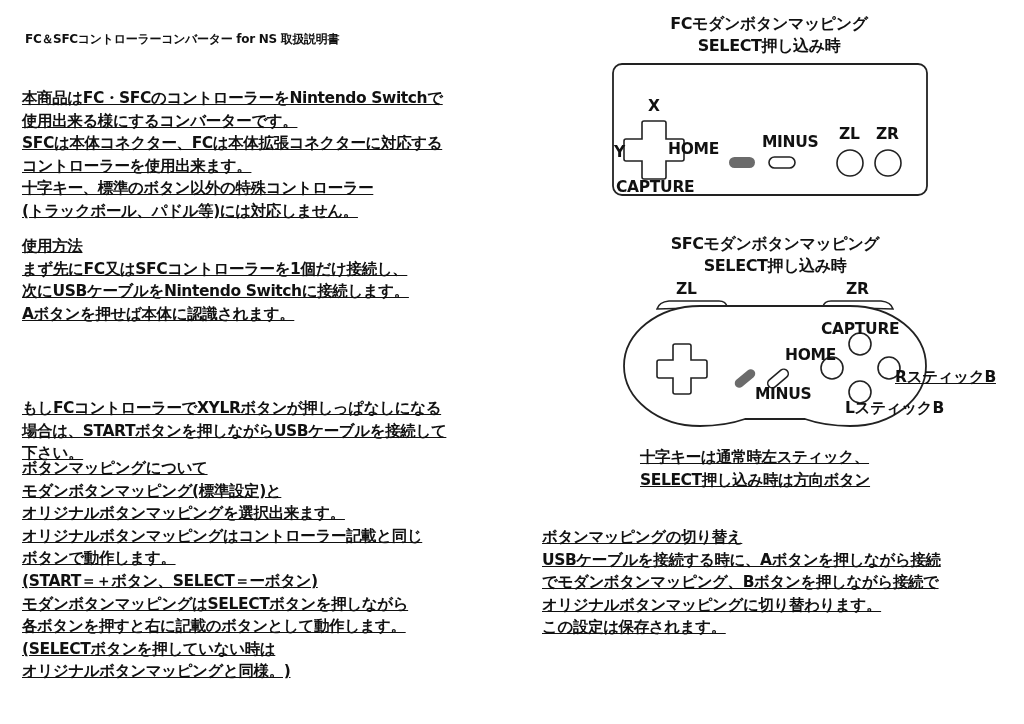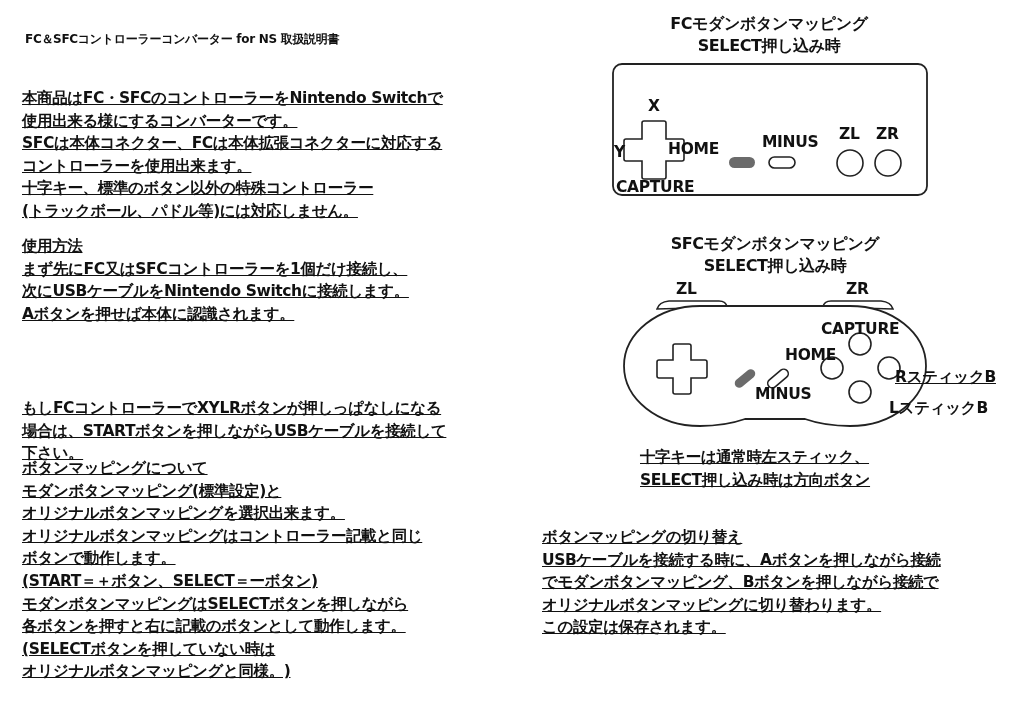--- a/index.html
+++ b/index.html
@@ -87,15 +87,15 @@
 <div class="abs lbl" style="left:876px; top:125px;">ZR</div>
 
 <div class="abs diag-title" style="left:620px; width:310px; top:233px;">SFCモダンボタンマッピング
 SELECT押し込み時</div>
 <div class="abs lbl" style="left:676px; top:280px;">ZL</div>
 <div class="abs lbl" style="left:846px; top:280px;">ZR</div>
 <div class="abs lbl" style="left:821px; top:320px;">CAPTURE</div>
 <div class="abs lbl" style="left:785px; top:346px;">HOME</div>
 <div class="abs lbl" style="left:755px; top:385px;">MINUS</div>
 <div class="abs lbl" style="left:895px; top:367px;text-decoration:underline;">RスティックB</div>
-<div class="abs lbl" style="left:845px; top:398px;margin-left:44px;">LスティックB</div>
+<div class="abs lbl" style="left:845px; top:398px;">LスティックB</div>
 <div class="abs para" style="left:640px; top:446px;">十字キーは通常時左スティック、
 SELECT押し込み時は方向ボタン</div>
 
 </body></html>

